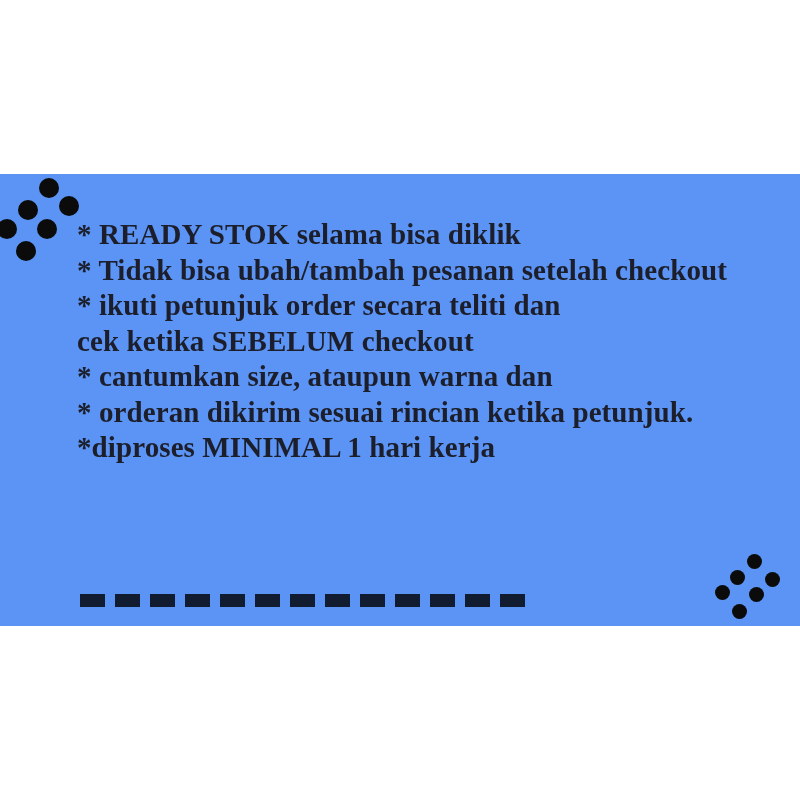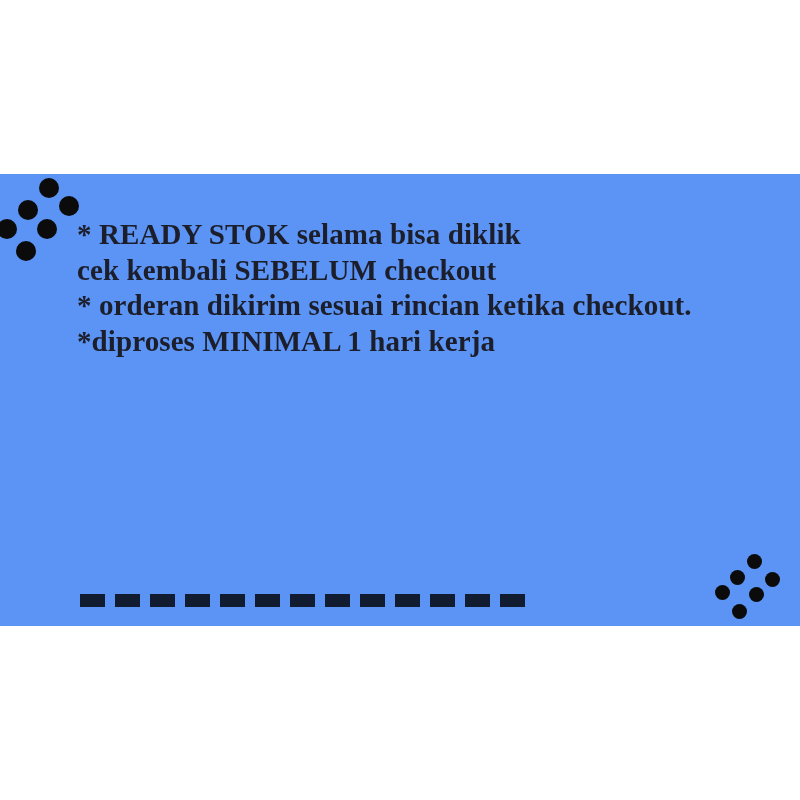--- a/index.html
+++ b/index.html
@@ -68,27 +68,30 @@
       <span class="dot dot-tl" style="left:59px; top:22px;"></span>
       <span class="dot dot-tl" style="left:-3px; top:45px;"></span>
       <span class="dot dot-tl" style="left:37px; top:45px;"></span>
       <span class="dot dot-tl" style="left:16px; top:67px;"></span>
     </div>
 
     <div class="text-block">
 
         <div class="rule-line">* READY STOK selama bisa diklik</div>
 
+        <div class="rule-line">* Tidak bisa ubah/tambah pesanan setelah checkout</div>
+
+        <div class="rule-line">* ikuti petunjuk order secara teliti dan</div>
+
+        <div class="rule-line">cek ketika SEBELUM checkout</div>
+
+        <div class="rule-line">* cantumkan size, ataupun warna dan</div>
 
 
-        <div class="rule-line">cek kembali SEBELUM checkout</div>
-
-
-
-        <div class="rule-line">* orderan dikirim sesuai rincian ketika checkout.</div>
+        <div class="rule-line">* orderan dikirim sesuai rincian ketika petunjuk.</div>
 
 
         <div class="rule-line">*diproses MINIMAL 1 hari kerja</div>
 
       </div>
 
     <div class="dash-divider"></div>
 
     <div>
       <span class="dot dot-br" style="left:747px; top:380px;"></span>

